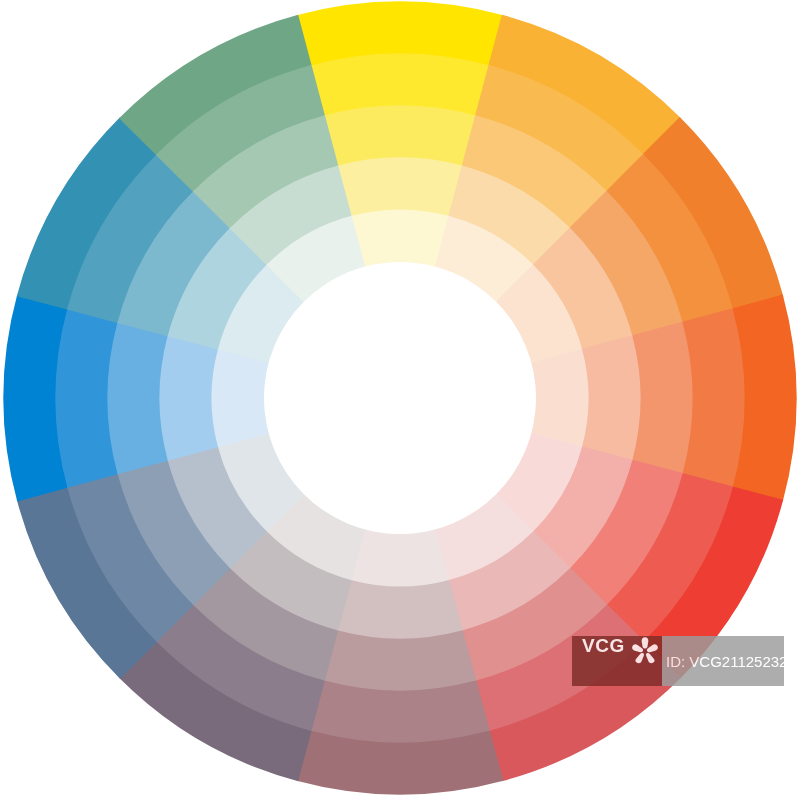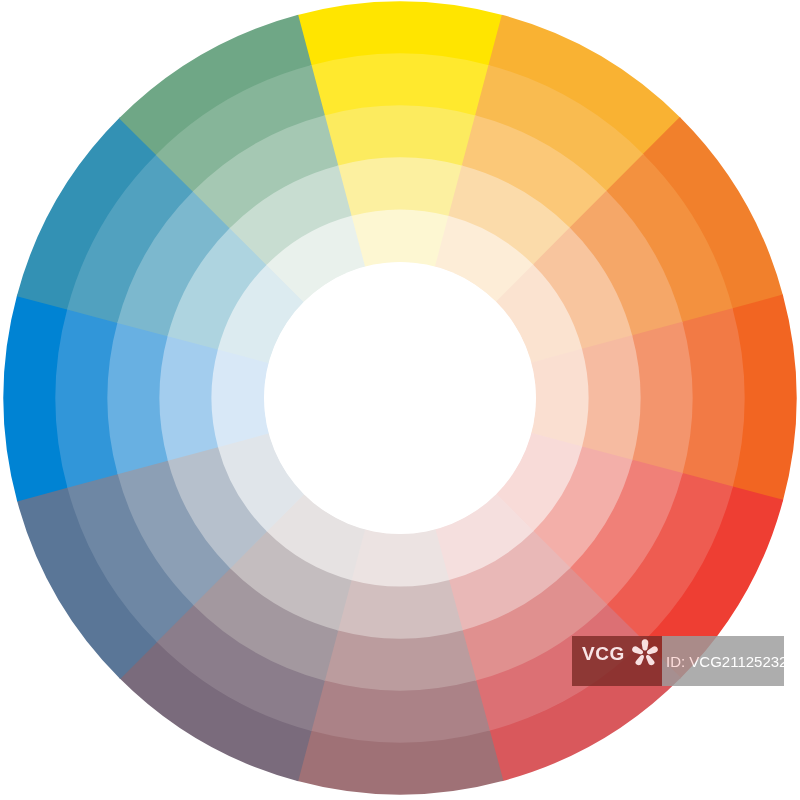--- a/index.html
+++ b/index.html
@@ -32,21 +32,20 @@
 
   
   #watermark {
     position: absolute;
     display: flex;
     align-items: center;
     box-sizing: border-box;
   }
   #wm-logo-box {
     display: flex;
-    align-items: center;
     height: 100%;
     padding: 0 8px 16px 10px;
     box-sizing: border-box;
   }
   #wm-vcg-text {
     color: #ffffff;
     font-weight: bold;
     font-size: 19px;
     letter-spacing: 0.5px;
     line-height: 1;

